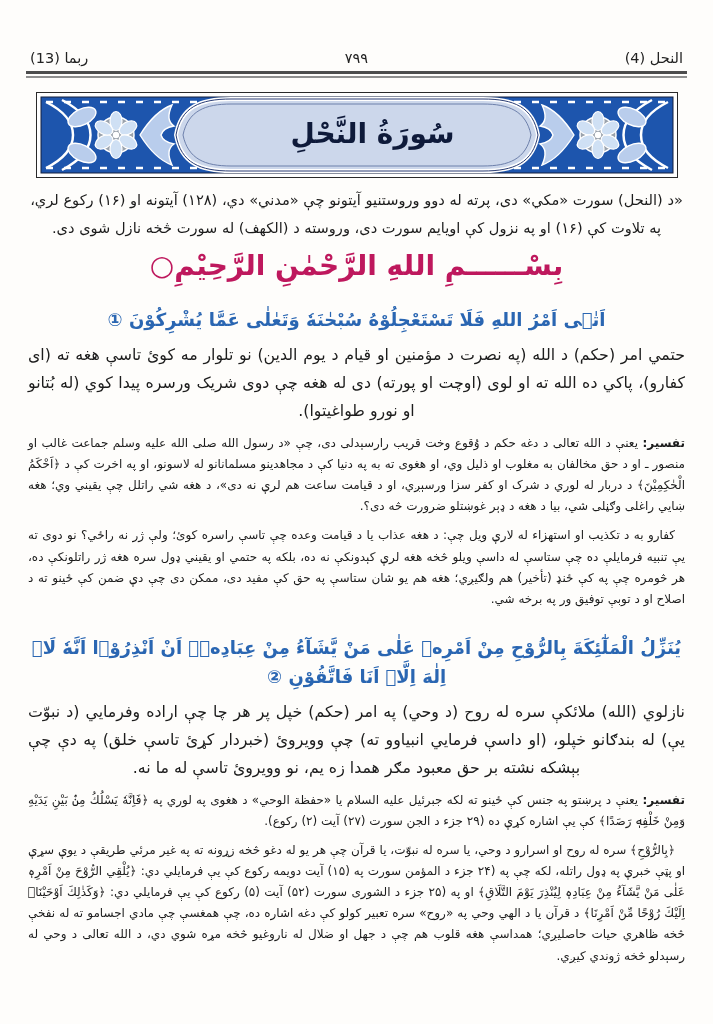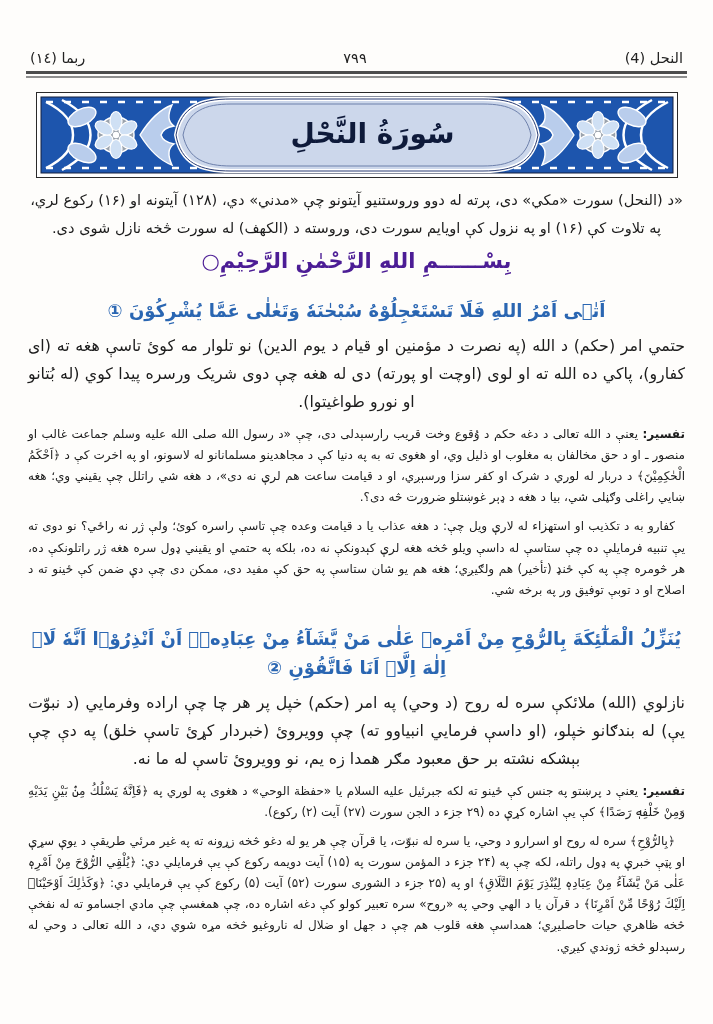--- a/index.html
+++ b/index.html
@@ -14,37 +14,37 @@
          font-size:14.5px; padding:0 4px 5px; color:#222; }
   .hdr .pg { letter-spacing:1px; }
   .rule { height:7px; border-top:3px solid #4d4d4d; border-bottom:2px solid #8f8f8f; margin-bottom:14px; }
   .banner { position:relative; width:642px; height:86px; margin:0 auto 8px; }
   .banner svg { display:block; }
   .banner-title {
     position:absolute; top:50%; left:50%; transform:translate(-50%,-55%);
     font-size:28px; font-weight:bold; color:#0e1a3a; white-space:nowrap;margin-left:16px;
   }
   .intro { font-size:14.6px; line-height:1.95; text-align:center; margin:8px 2px 4px; }
-  .bismillah { text-align:center; color:#4c1d95; font-size:21px; font-weight:bold; margin:6px 0 4px; }
+  .bismillah { text-align:center; color:#be185d; font-size:28px; font-weight:bold; margin:6px 0 4px; }
   .ctr   { text-align:center; font-size:16px; margin:2px 0 6px; }
   .verse { text-align:center; color:#2a66b2; font-size:18px; font-weight:bold; margin:24px 0 6px; line-height:1.6; }
   .trans { font-size:15.8px; line-height:1.78; text-align:justify; text-align-last:center; margin:2px 2px 8px; }
   .taf   { font-size:12px; line-height:1.76; text-align:justify; margin:0 2px 8px; }
   .taf .lbl { font-weight:bold; }
   .indent { text-indent:10px; }
 </style>
 </head>
 <body>
 
 <div class="page">
 
   <div class="hdr">
     <span>النحل (4)</span>
     <span class="pg">٧٩٩</span>
-    <span>ربما (١٤)</span>
+    <span>ربما (13)</span>
   </div>
   <div class="rule"></div>
 
   <div class="banner">
     <svg width="642" height="86" viewBox="0 0 642 86" xmlns="http://www.w3.org/2000/svg">
       <rect x="0.5" y="0.5" width="641" height="85" fill="#ffffff" stroke="#2a2a2a" stroke-width="1"></rect>
       <rect x="5" y="5" width="632" height="76" fill="#1d55ad" stroke="#14213f" stroke-width="1"></rect>
       <line x1="10" y1="10" x2="632" y2="10" stroke="#ffffff" stroke-width="2.5" stroke-dasharray="7 11"></line>
       <line x1="10" y1="76" x2="632" y2="76" stroke="#ffffff" stroke-width="2.5" stroke-dasharray="7 11"></line>
       <g>

